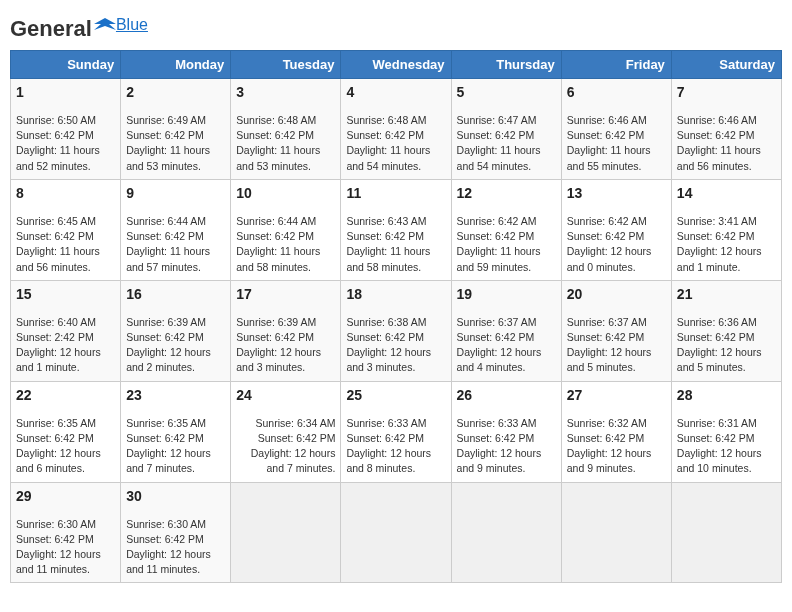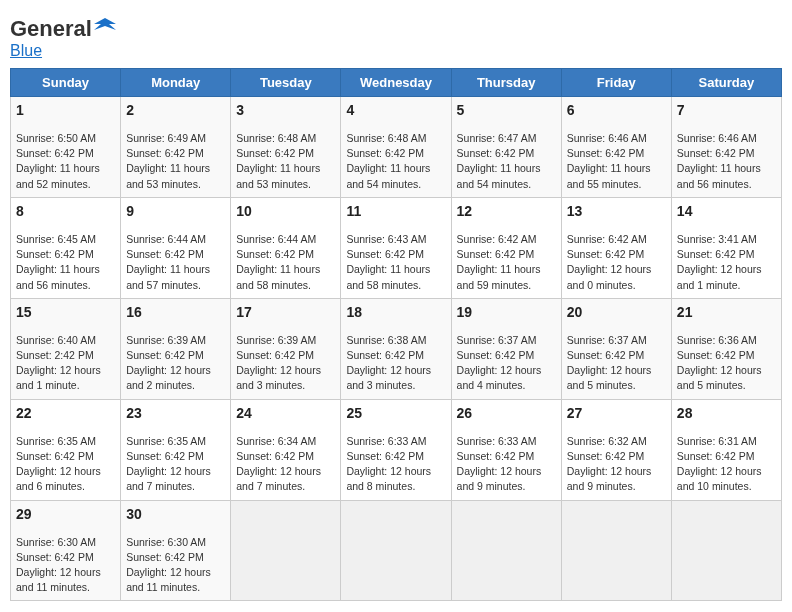--- a/index.html
+++ b/index.html
@@ -11,21 +11,21 @@
       padding: 10px;
     }
     .header-area {
       display: flex;
       justify-content: space-between;
       align-items: flex-start;
       margin-bottom: 8px;
     }
     .logo {
       display: flex;
-      flex-direction: column;
+      flex-direction: row;
       align-items: flex-start;
       padding-top: 6px;
     }
     .title-area {
       text-align: right;
     }
     .month-title {
       font-size: 38px;
       color: #333;
       font-weight: normal;
@@ -35,21 +35,21 @@
       color: #555;
     }
     table {
       width: 100%;
       border-collapse: collapse;
       font-size: 11px;
     }
     thead tr th {
       background-color: #3a7abf;
       color: white;
-      text-align: center;
+      text-align: right;
       padding: 6px 6px;
       font-size: 13px;
       font-weight: bold;
       border: 1px solid #2e6aa8;
     }
     tbody tr td {
       border: 1px solid #ccc;
       padding: 5px 5px;
       vertical-align: top;
       background: #fff;
@@ -290,21 +290,21 @@
         </td>
         <td>
           <span class="day-num">23</span>
           <div class="day-info" style="white-space: pre-line;">Sunrise: 6:35 AM
 Sunset: 6:42 PM
 Daylight: 12 hours
 and 7 minutes.</div>
         </td>
         <td>
           <span class="day-num">24</span>
-          <div class="day-info" style="white-space: pre-line;">Sunrise: 6:34 AM
+          <div class="day-info" style="white-space: pre-line; text-align: right;">Sunrise: 6:34 AM
 Sunset: 6:42 PM
 Daylight: 12 hours
 and 7 minutes.</div>
         </td>
         <td>
           <span class="day-num">25</span>
           <div class="day-info" style="white-space: pre-line;">Sunrise: 6:33 AM
 Sunset: 6:42 PM
 Daylight: 12 hours
 and 8 minutes.</div>

